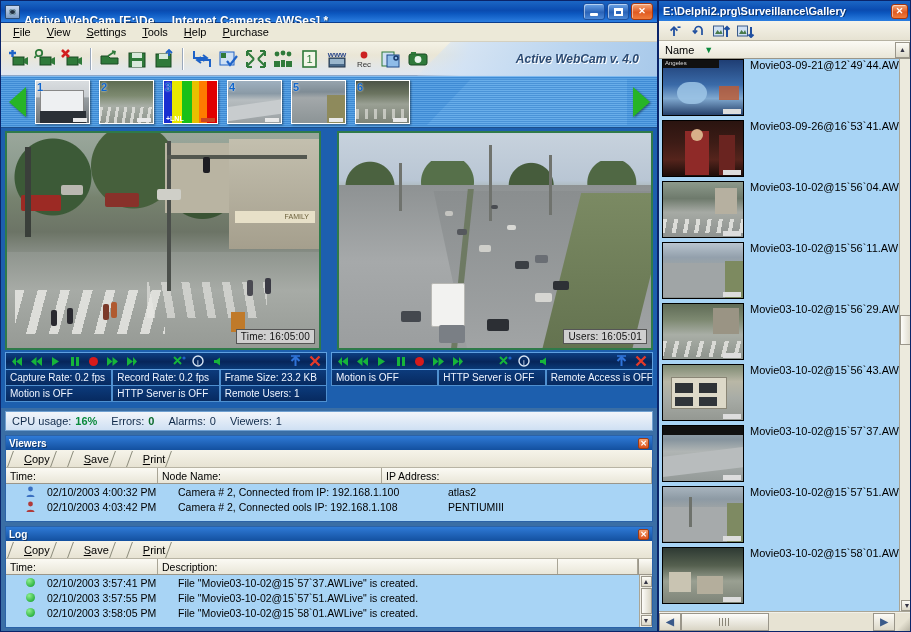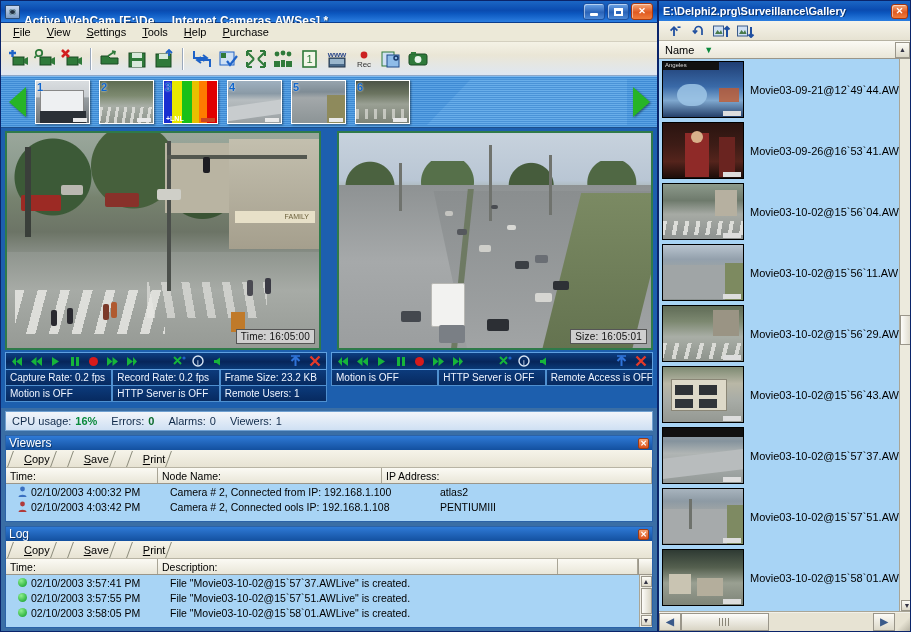--- a/index.html
+++ b/index.html
@@ -176,21 +176,21 @@
   .cpurow .val{color:#0a8a3c;font-weight:bold;}
   .cpurow .val.dark{color:#0a6a2c;}
 
   
   .panel{margin:4px 4px 0 4px;display:flex;flex-direction:column;background:#b9d4ef;
     border:1px solid #2a62a8;}
   .panel-title{
     height:14px;flex:0 0 14px;background:linear-gradient(180deg,#2f7ad6,#13509f);
     display:flex;align-items:center;padding:0 3px;
   }
-  .panel-title span{color:#fff;font-size:12px;font-weight:normal;flex:1;text-shadow:1px 1px 0 rgba(0,0,0,.4);}
+  .panel-title span{color:#fff;font-size:10px;font-weight:bold;flex:1;text-shadow:1px 1px 0 rgba(0,0,0,.4);}
   .pclose{
     width:11px;height:11px;background:linear-gradient(180deg,#f3a374,#dd4f18);border:1px solid #9c3b12;
     color:#fff;font-size:8px;font-weight:bold;display:flex;align-items:center;justify-content:center;border-radius:2px;
   }
   .panel-tools{
     height:18px;flex:0 0 18px;background:linear-gradient(180deg,#f6f4ea,#e7e3d3);
     display:flex;align-items:center;position:relative;border-bottom:1px solid #b8b4a4;
   }
   .tool-tab{
     position:relative;height:18px;display:flex;align-items:center;padding:0 16px 0 18px;
@@ -202,21 +202,21 @@
     border-left:1px solid #8a8a7a;transform:skewX(-20deg);}
   .tool-tab u{text-decoration:underline;}
   .lv-header{
     height:16px;flex:0 0 16px;display:flex;background:linear-gradient(180deg,#fbfaf4,#e9e6d8);
     border-bottom:1px solid #9a968a;
   }
   .lv-h{font-size:10.5px;color:#000;padding:1px 4px;border-right:1px solid #a9a596;
     display:flex;align-items:center;overflow:hidden;white-space:nowrap;}
   .lv-body{flex:1;background:#a8d4f5;overflow:hidden;position:relative;}
   .lv-row{display:flex;height:15px;align-items:center;font-size:10.5px;color:#000;white-space:nowrap;}
-  .lv-c{padding:0 12px;overflow:hidden;display:flex;align-items:center;gap:4px;}
+  .lv-c{padding:0 20px;overflow:hidden;display:flex;align-items:center;gap:12px;}
   .dot{width:9px;height:9px;border-radius:50%;flex:0 0 9px;}
   .dot.green{background:radial-gradient(circle at 35% 30%,#8ef08e,#0a9a24);}
   .usr-ico{width:9px;height:11px;flex:0 0 9px;}
   .sbar{
     width:13px;background:linear-gradient(90deg,#f2f1ea,#e2dfd0);border-left:1px solid #a9a596;
     display:flex;flex-direction:column;align-items:center;justify-content:space-between;padding:1px 0;
   }
   .sb-arrow{width:11px;height:11px;background:linear-gradient(180deg,#fcfbf6,#dcd8c8);border:1px solid #9a968a;
     display:flex;align-items:center;justify-content:center;font-size:7px;color:#334;}
   .sb-thumb{width:11px;height:26px;background:linear-gradient(90deg,#fdfdfa,#d9d5c5);border:1px solid #9a968a;}
@@ -241,21 +241,21 @@
   .g-colhdr{
     height:18px;flex:0 0 18px;display:flex;align-items:center;
     background:linear-gradient(180deg,#fbfaf4,#e9e6d8);border-bottom:1px solid #9a968a;
   }
   .g-colhdr .lbl{font-size:11px;color:#000;padding-left:6px;}
   .g-sort{color:#0a8a3c;font-size:9px;margin-left:10px;}
   .g-hdr-sb{margin-left:auto;width:15px;height:16px;background:linear-gradient(180deg,#fcfbf6,#dcd8c8);
     border:1px solid #9a968a;display:flex;align-items:center;justify-content:center;font-size:7px;color:#334;}
   .g-list{flex:1;background:#a8d4f5;position:relative;overflow:hidden;display:flex;}
   .g-items{flex:1;display:flex;flex-direction:column;}
-  .g-item{height:61px;display:flex;align-items:center;gap:6px;padding-left:3px;}
+  .g-item{height:61px;display:flex;gap:6px;padding-left:3px;}
   .g-thumb{
     width:82px;height:57px;flex:0 0 82px;border:1px solid #000;background:#556;position:relative;overflow:hidden;
   }
   .g-thumb .ts{position:absolute;right:2px;bottom:1px;width:18px;height:5px;background:#ddd;}
   .g-name{font-size:11px;color:#000;white-space:nowrap;overflow:hidden;}
   .g-vsb{
     width:15px;flex:0 0 15px;background:linear-gradient(90deg,#f2f1ea,#e2dfd0);border-left:1px solid #a9a596;
     display:flex;flex-direction:column;align-items:center;
   }
   .g-vsb .sb-arrow{margin:0;}
@@ -403,20 +403,23 @@
             <rect x="7" y="6" width="12" height="12" fill="#8fbce8" stroke="#1f4a8a"></rect>
             <circle cx="16" cy="9" r="2" fill="none" stroke="#17386b" stroke-width="1.5"></circle>
           </svg>
       </div>
       <div class="tbar-btn">
         <svg width="22" height="20" viewBox="0 0 22 20">
             <rect x="2" y="5" width="18" height="11" rx="2" fill="#2f7a3a" stroke="#1a4a22"></rect>
             <circle cx="11" cy="10.5" r="3.4" fill="#e8f4ea"></circle>
             <rect x="4" y="3" width="5" height="2.6" fill="#2f7a3a"></rect>
           </svg>
+      </div>
+      <div class="tbar-brand">
+        <span>Active WebCam v. 4.0</span>
       </div>
     </div>
 
     <div class="camstrip">
       <div class="arrow-btn">
         <div class="arrow-shape arrow-left"></div>
       </div>
       <div class="cam-thumbs">
 
         <div class="cam-thumb">
@@ -516,21 +519,21 @@
           <div class="vh" style="left:196px;top:160px;width:17px;height:9px;background:#d6d6d2"></div>
           <div class="vh" style="left:176px;top:128px;width:14px;height:8px;background:#3b3f44"></div>
           <div class="vh" style="left:140px;top:112px;width:12px;height:7px;background:#cfcfca"></div>
           <div class="vh" style="left:118px;top:96px;width:10px;height:6px;background:#55585d"></div>
           <div class="vh" style="left:168px;top:92px;width:9px;height:5px;background:#d8d8d4"></div>
           <div class="vh" style="left:196px;top:122px;width:13px;height:8px;background:#6a6e74"></div>
           <div class="vh" style="left:214px;top:148px;width:16px;height:9px;background:#2e3136"></div>
           <div class="vh" style="left:106px;top:78px;width:8px;height:5px;background:#c4c4c0"></div>
           <div class="vh" style="left:152px;top:72px;width:7px;height:4px;background:#4a4d52"></div>
         </div>
-        <div class="time">Size: 16:05:01</div>
+        <div class="time">Users: 16:05:01</div>
       </div>
     </div>
 
     <div class="ctrlrow">
 
       <div class="ctrlpanel">
         <div class="ctrlbar">
           <div class="cbtn">
               <svg width="13" height="11">
                 <path d="M11 1v9L5 5.5z" fill="#16b43a"></path>

